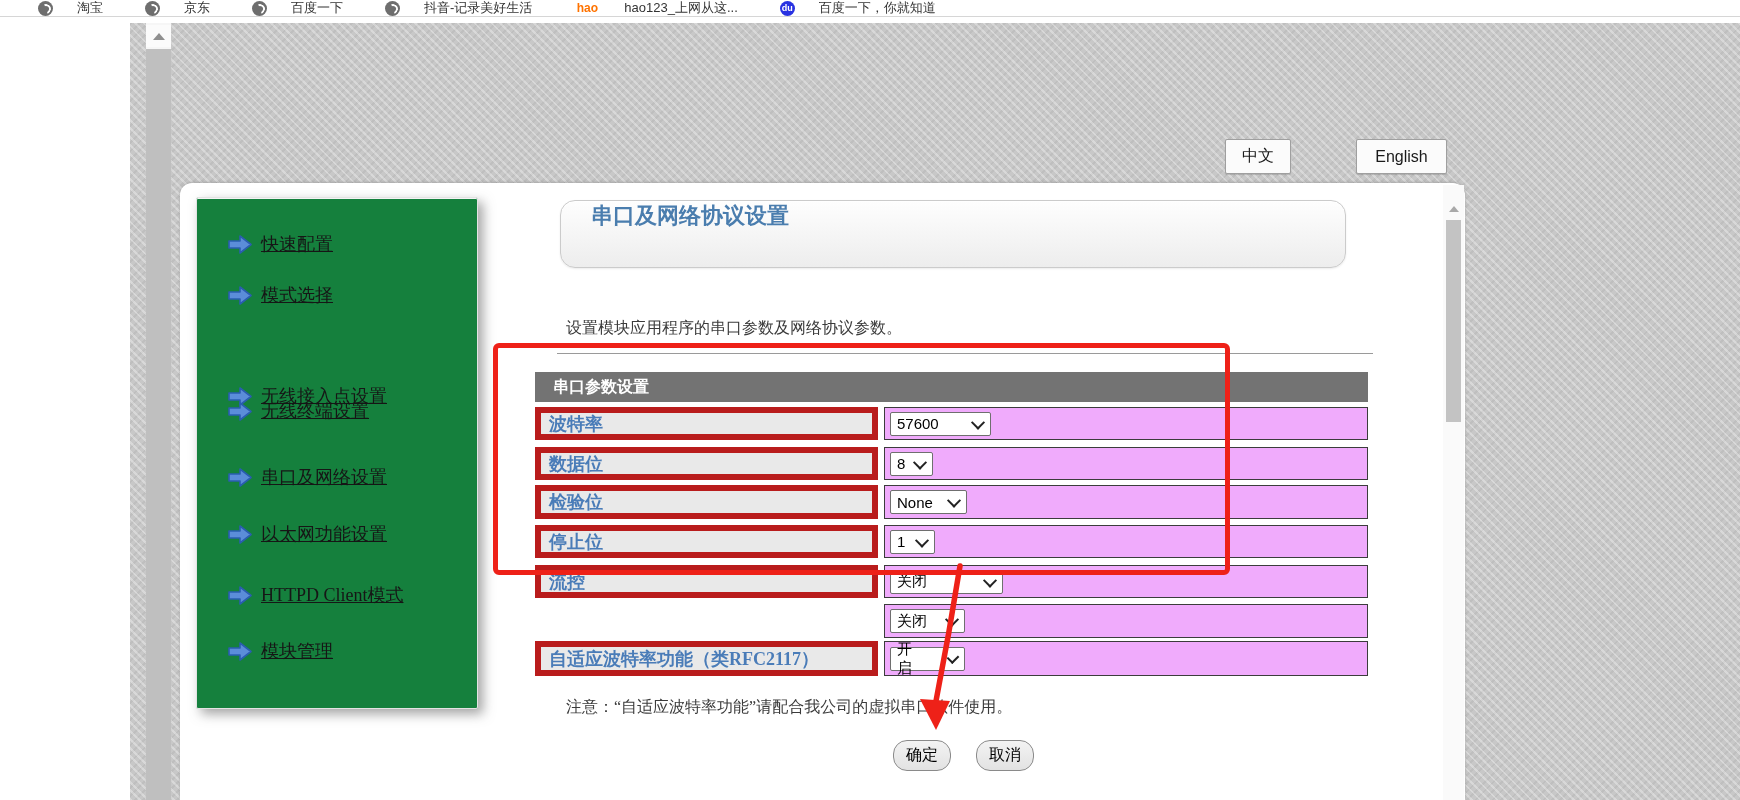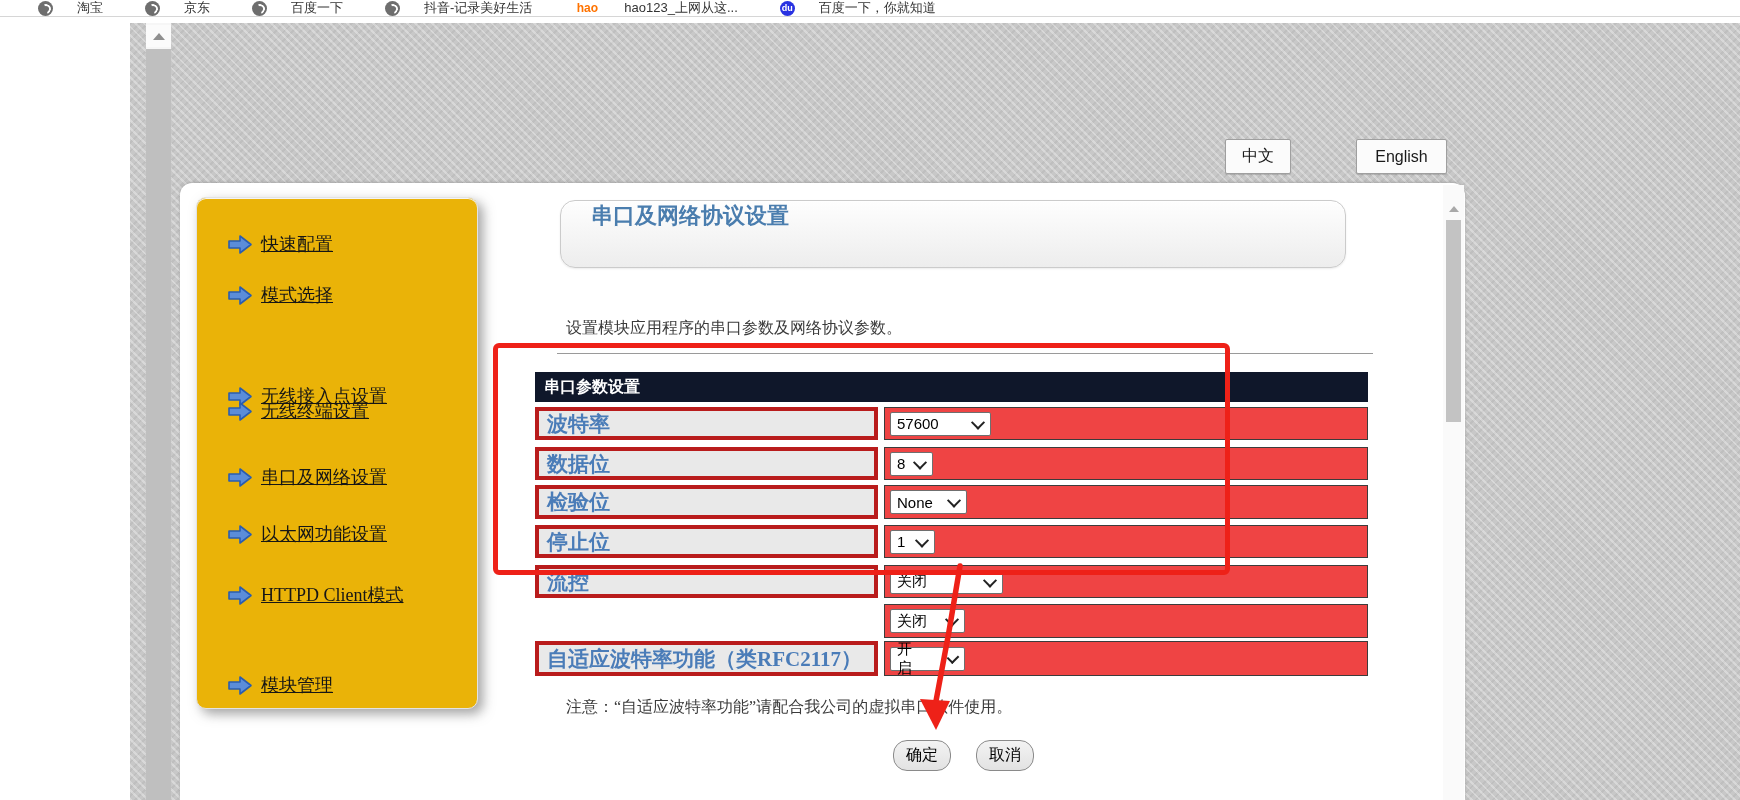--- a/index.html
+++ b/index.html
@@ -44,47 +44,47 @@
   .main-panel{position:absolute;left:180px;top:183px;width:1285px;height:617px;background:#fff;
               border-radius:12px 12px 0 0;box-shadow:0 -1px 3px rgba(0,0,0,.18);}
 
   
   .scroll-right{position:absolute;left:1443px;top:185px;width:21px;height:615px;background:#fafafa;}
   .scroll-right .btn-up{position:absolute;left:0;top:15px;width:21px;height:18px;display:flex;align-items:center;justify-content:center;cursor:pointer;}
   .scroll-right .tri-up{border-left-width:5px;border-right-width:5px;border-bottom-width:6px;border-bottom-color:#a9a9a9;}
   .scroll-right .thumb{position:absolute;left:3px;top:35px;width:15px;height:202px;background:#c3c3c3;cursor:pointer;}
 
   
-  .sidebar{position:absolute;left:196px;top:197px;width:280px;height:510px;background:#eab308;
-           border:1px solid #e3e3e3;border-radius:10px;
+  .sidebar{position:absolute;left:196px;top:197px;width:280px;height:510px;background:#15803d;
+           border:1px solid #e3e3e3;border-radius:2px;
            box-shadow:5px 5px 12px rgba(90,90,90,.55), inset 0 1px 0 #f4f4f4;}
   .side-item{position:absolute;left:30px;display:flex;align-items:center;gap:8px;height:26px;cursor:pointer;}
   .side-item .arrow{flex:0 0 auto;display:block;}
   .side-item .lbl{font-family:"Liberation Serif",serif;font-size:18px;color:#161616;text-decoration:underline;white-space:nowrap;}
 
   
   .title-panel{position:absolute;left:560px;top:200px;width:784px;height:66px;border-radius:15px;
                background:linear-gradient(#fefefe,#ededed);border:1px solid #cbcbcb;
                box-shadow:inset 0 1px 0 #fff, 0 1px 2px rgba(0,0,0,.08);display:flex;align-items:flex-start;}
   .title-panel .ttl{margin-left:30px;font-size:22px;font-weight:bold;color:#4a7dae;}
 
   
   .desc{position:absolute;left:566px;top:318px;font-family:"Liberation Serif",serif;font-size:16px;color:#3b3b3b;}
   .rule{position:absolute;left:557px;top:353px;width:816px;height:0;border-top:1px solid #9a9a9a;border-bottom:1px solid #fff;}
   .note{position:absolute;left:566px;top:697px;font-family:"Liberation Serif",serif;font-size:16px;color:#3b3b3b;}
 
   
   .param-table{position:absolute;left:535px;top:372px;width:833px;height:304px;}
-  .tbl-header{position:absolute;left:0;top:0;width:833px;height:30px;background:#0f172a;color:#fff;
-              font-size:16px;font-weight:bold;line-height:30px;padding-left:9px;box-sizing:border-box;}
+  .tbl-header{position:absolute;left:0;top:0;width:833px;height:30px;background:#737373;color:#fff;
+              font-size:16px;font-weight:bold;line-height:30px;padding-left:18px;box-sizing:border-box;}
   .p-row{position:absolute;left:0;width:833px;}
-  .p-label{position:absolute;left:0;top:0;width:343px;height:100%;background:#e9e9e9;border:4px solid #b91c1c;
+  .p-label{position:absolute;left:0;top:0;width:343px;height:100%;background:#e9e9e9;border:6px solid #b91c1c;
            box-sizing:border-box;display:flex;align-items:center;padding-left:8px;
-           font-family:"Liberation Serif",serif;font-weight:bold;font-size:21px;color:#4a7cb8;}
-  .p-value{position:absolute;left:349px;top:0;width:484px;height:100%;background:#ef4444;border:1px solid #3c3c3c;
+           font-family:"Liberation Serif",serif;font-weight:bold;font-size:18px;color:#4a7cb8;}
+  .p-value{position:absolute;left:349px;top:0;width:484px;height:100%;background:#f0abfc;border:1px solid #3c3c3c;
            box-sizing:border-box;display:flex;align-items:center;}
   .select{margin-left:5px;height:24px;background:#fff;border:1px solid #6f6f6f;border-radius:2px;
           display:flex;align-items:center;justify-content:space-between;padding:0 7px 0 6px;box-sizing:border-box;
           font-size:15px;color:#000;cursor:pointer;}
   .chev{width:8px;height:8px;border-right:2px solid #222;border-bottom:2px solid #222;transform:rotate(45deg) translate(-1px,-1px);margin-left:8px;}
   .r0{top:35px;height:33px;} .r1{top:75px;height:33px;} .r2{top:113px;height:34px;}
   .r3{top:153px;height:33px;} .r4{top:193px;height:33px;} .r5{top:232px;height:34px;} .r6{top:269px;height:35px;}
   .w0{width:101px;} .w1{width:43px;} .w2{width:77px;} .w3{width:45px;} .w4{width:113px;} .w5{width:75px;} .w6{width:75px;gap:22px;}
 
   
@@ -180,21 +180,21 @@
           <path d="M2 7 h11 V2 L24 10.5 L13 19 V14 H2 Z" fill="#5b8dd9" stroke="#2a5db0" stroke-width="1.6" stroke-linejoin="round"></path>
         </svg>
       <span class="lbl">以太网功能设置</span>
     </div>
     <div class="side-item" style="top:384px;">
       <svg class="arrow" width="26" height="21" viewBox="0 0 26 21">
           <path d="M2 7 h11 V2 L24 10.5 L13 19 V14 H2 Z" fill="#5b8dd9" stroke="#2a5db0" stroke-width="1.6" stroke-linejoin="round"></path>
         </svg>
       <span class="lbl">HTTPD Client模式</span>
     </div>
-    <div class="side-item" style="top:440px;margin-top:34px;">
+    <div class="side-item" style="top:440px;">
       <svg class="arrow" width="26" height="21" viewBox="0 0 26 21">
           <path d="M2 7 h11 V2 L24 10.5 L13 19 V14 H2 Z" fill="#5b8dd9" stroke="#2a5db0" stroke-width="1.6" stroke-linejoin="round"></path>
         </svg>
       <span class="lbl">模块管理</span>
     </div>
   </div>
 
   <div class="title-panel">
     <div class="ttl">串口及网络协议设置</div>
   </div>

